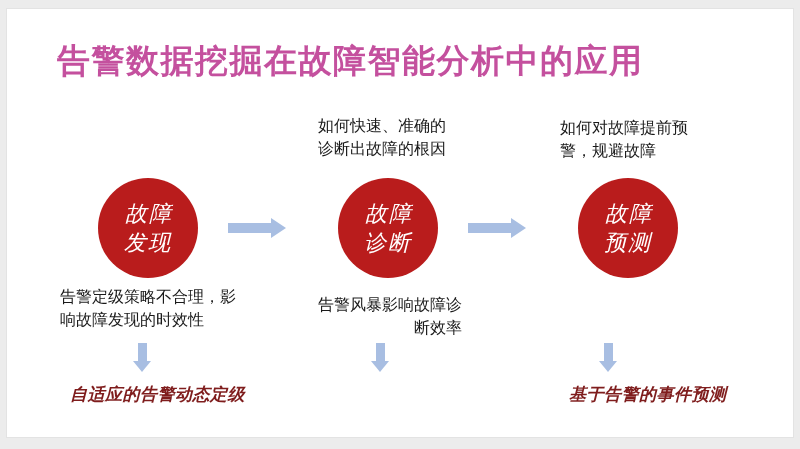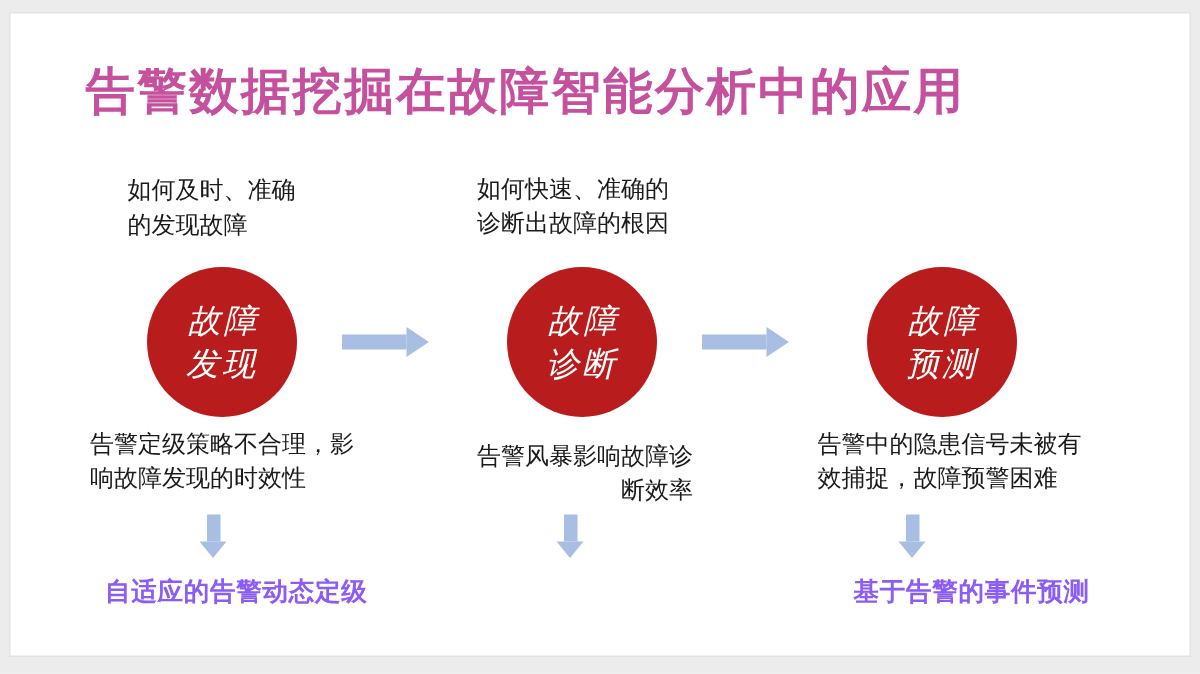--- a/index.html
+++ b/index.html
@@ -113,39 +113,40 @@
     width: 0; height: 0;
     border-left: 9px solid transparent;
     border-right: 9px solid transparent;
     border-top: 11px solid #a8bee2;
   }
   .solution {
     position: absolute;
     font-size: 17px;
     font-weight: bold;
     letter-spacing: 0.5px;
-    color: #8b5cf6;
+    color: #7f1d1d;
     white-space: nowrap;
+    font-style: italic;
   }
   .m1 { left: 63px;  top: 374px; }
   .m2 { left: 323px; top: 374px; }
   .m3 { left: 550px; top: 374px; margin-left: 12px; }
 </style>
 </head>
 <body>
 
 <div class="canvas">
   <div class="slide">
 
     <div class="title">告警数据挖掘在故障智能分析中的应用</div>
 
-    <div class="question q1">如何及时、准确
-的发现故障</div>
     <div class="question q2">如何快速、准确的
 诊断出故障的根因</div>
+    <div class="question q3">如何对故障提前预
+警，规避故障</div>
 
     <div class="circle c1">
       <span class="stage-label">故障
 发现</span>
     </div>
     <div class="circle c2">
       <span class="stage-label">故障
 诊断</span>
     </div>
     <div class="circle c3">
@@ -159,22 +160,20 @@
     </div>
     <div class="h-arrow ha2">
       <div class="shaft"></div>
       <div class="head"></div>
     </div>
 
     <div class="problem p1">告警定级策略不合理，影
 响故障发现的时效性</div>
     <div class="problem p2">告警风暴影响故障诊
 断效率</div>
-    <div class="problem p3">告警中的隐患信号未被有
-效捕捉，故障预警困难</div>
 
     <div class="d-arrow da1">
       <div class="shaft"></div>
       <div class="head"></div>
     </div>
     <div class="d-arrow da2">
       <div class="shaft"></div>
       <div class="head"></div>
     </div>
     <div class="d-arrow da3">

